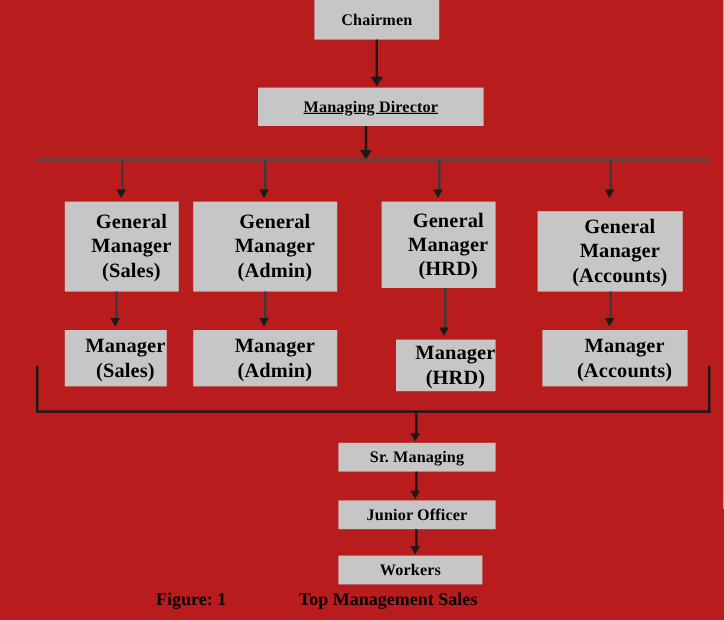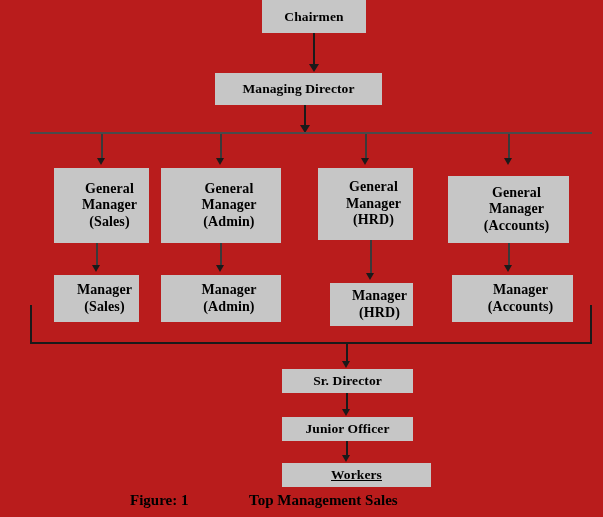--- a/index.html
+++ b/index.html
@@ -28,21 +28,21 @@
     flex-direction:column;
     align-items:center;
     justify-content:center;
     line-height:1.18;
     box-sizing:border-box;
     letter-spacing:0.1px;
   }
   .box .ln{display:block;white-space:nowrap;}
 
   .sz-top{font-size:13.5px;}
-  .sz-node{font-size:14px;padding-left:16px;}
+  .sz-node{font-size:17px;padding-left:16px;}
   .sz-bottom{font-size:13.5px;}
 
   
   .vline{
     position:absolute;
     width:2px;
     background:#3a3a3a;
   }
   .vline.dark{background:#1a1a1a;}
   .hline{
@@ -81,21 +81,21 @@
 
 <div id="chart-root">
 
   <div class="box sz-top" style="left:262px;top:0px;width:104px;height:33px;">
     <span class="ln">Chairmen</span>
   </div>
 
   <div class="vline dark" style="left:313px;top:33px;height:32px;"></div>
   <div class="arrow" style="left:309px;top:64px;"></div>
 
-  <div class="box sz-top" style="left:215px;top:73px;width:167px;height:32px;">
+  <div class="box sz-top" style="left:215px;top:73px;width:188px;height:32px;text-decoration:underline;">
     <span class="ln">Managing Director</span>
   </div>
 
   <div class="vline dark" style="left:304px;top:105px;height:21px;"></div>
   <div class="arrow" style="left:300px;top:125px;"></div>
 
   <div class="hline" style="left:30px;top:132px;width:562px;"></div>
 
   <div class="vline" style="left:101px;top:134px;height:25px;"></div>
   <div class="arrow sm" style="left:97px;top:158px;"></div>
@@ -166,33 +166,33 @@
   </div>
 
   <div class="bracket-seg" style="left:30px;top:305px;width:1.6px;height:39px;"></div>
   <div class="bracket-seg" style="left:590px;top:305px;width:1.6px;height:39px;"></div>
   <div class="bracket-seg" style="left:30px;top:342px;width:562px;height:1.6px;"></div>
 
   <div class="vline dark" style="left:346px;top:343px;height:19px;"></div>
   <div class="arrow sm" style="left:342px;top:361px;"></div>
 
   <div class="box sz-bottom" style="left:282px;top:369px;width:131px;height:24px;">
-    <span class="ln">Sr. Director</span>
+    <span class="ln">Sr. Managing</span>
   </div>
 
   <div class="vline dark" style="left:346px;top:393px;height:17px;"></div>
   <div class="arrow sm" style="left:342px;top:409px;"></div>
 
   <div class="box sz-bottom" style="left:282px;top:417px;width:131px;height:24px;justify-content:center;">
     <span class="ln">Junior Officer</span>
   </div>
 
   <div class="vline dark" style="left:346px;top:441px;height:15px;"></div>
   <div class="arrow sm" style="left:342px;top:455px;"></div>
 
-  <div class="box sz-bottom" style="left:282px;top:463px;width:149px;height:24px;text-decoration:underline;">
+  <div class="box sz-bottom" style="left:282px;top:463px;width:120px;height:24px;">
     <span class="ln">Workers</span>
   </div>
 
   <div class="caption" style="left:130px;top:492px;">Figure: 1</div>
   <div class="caption" style="left:249px;top:492px;">Top Management Sales</div>
 
 </div>
 
 </body></html>

